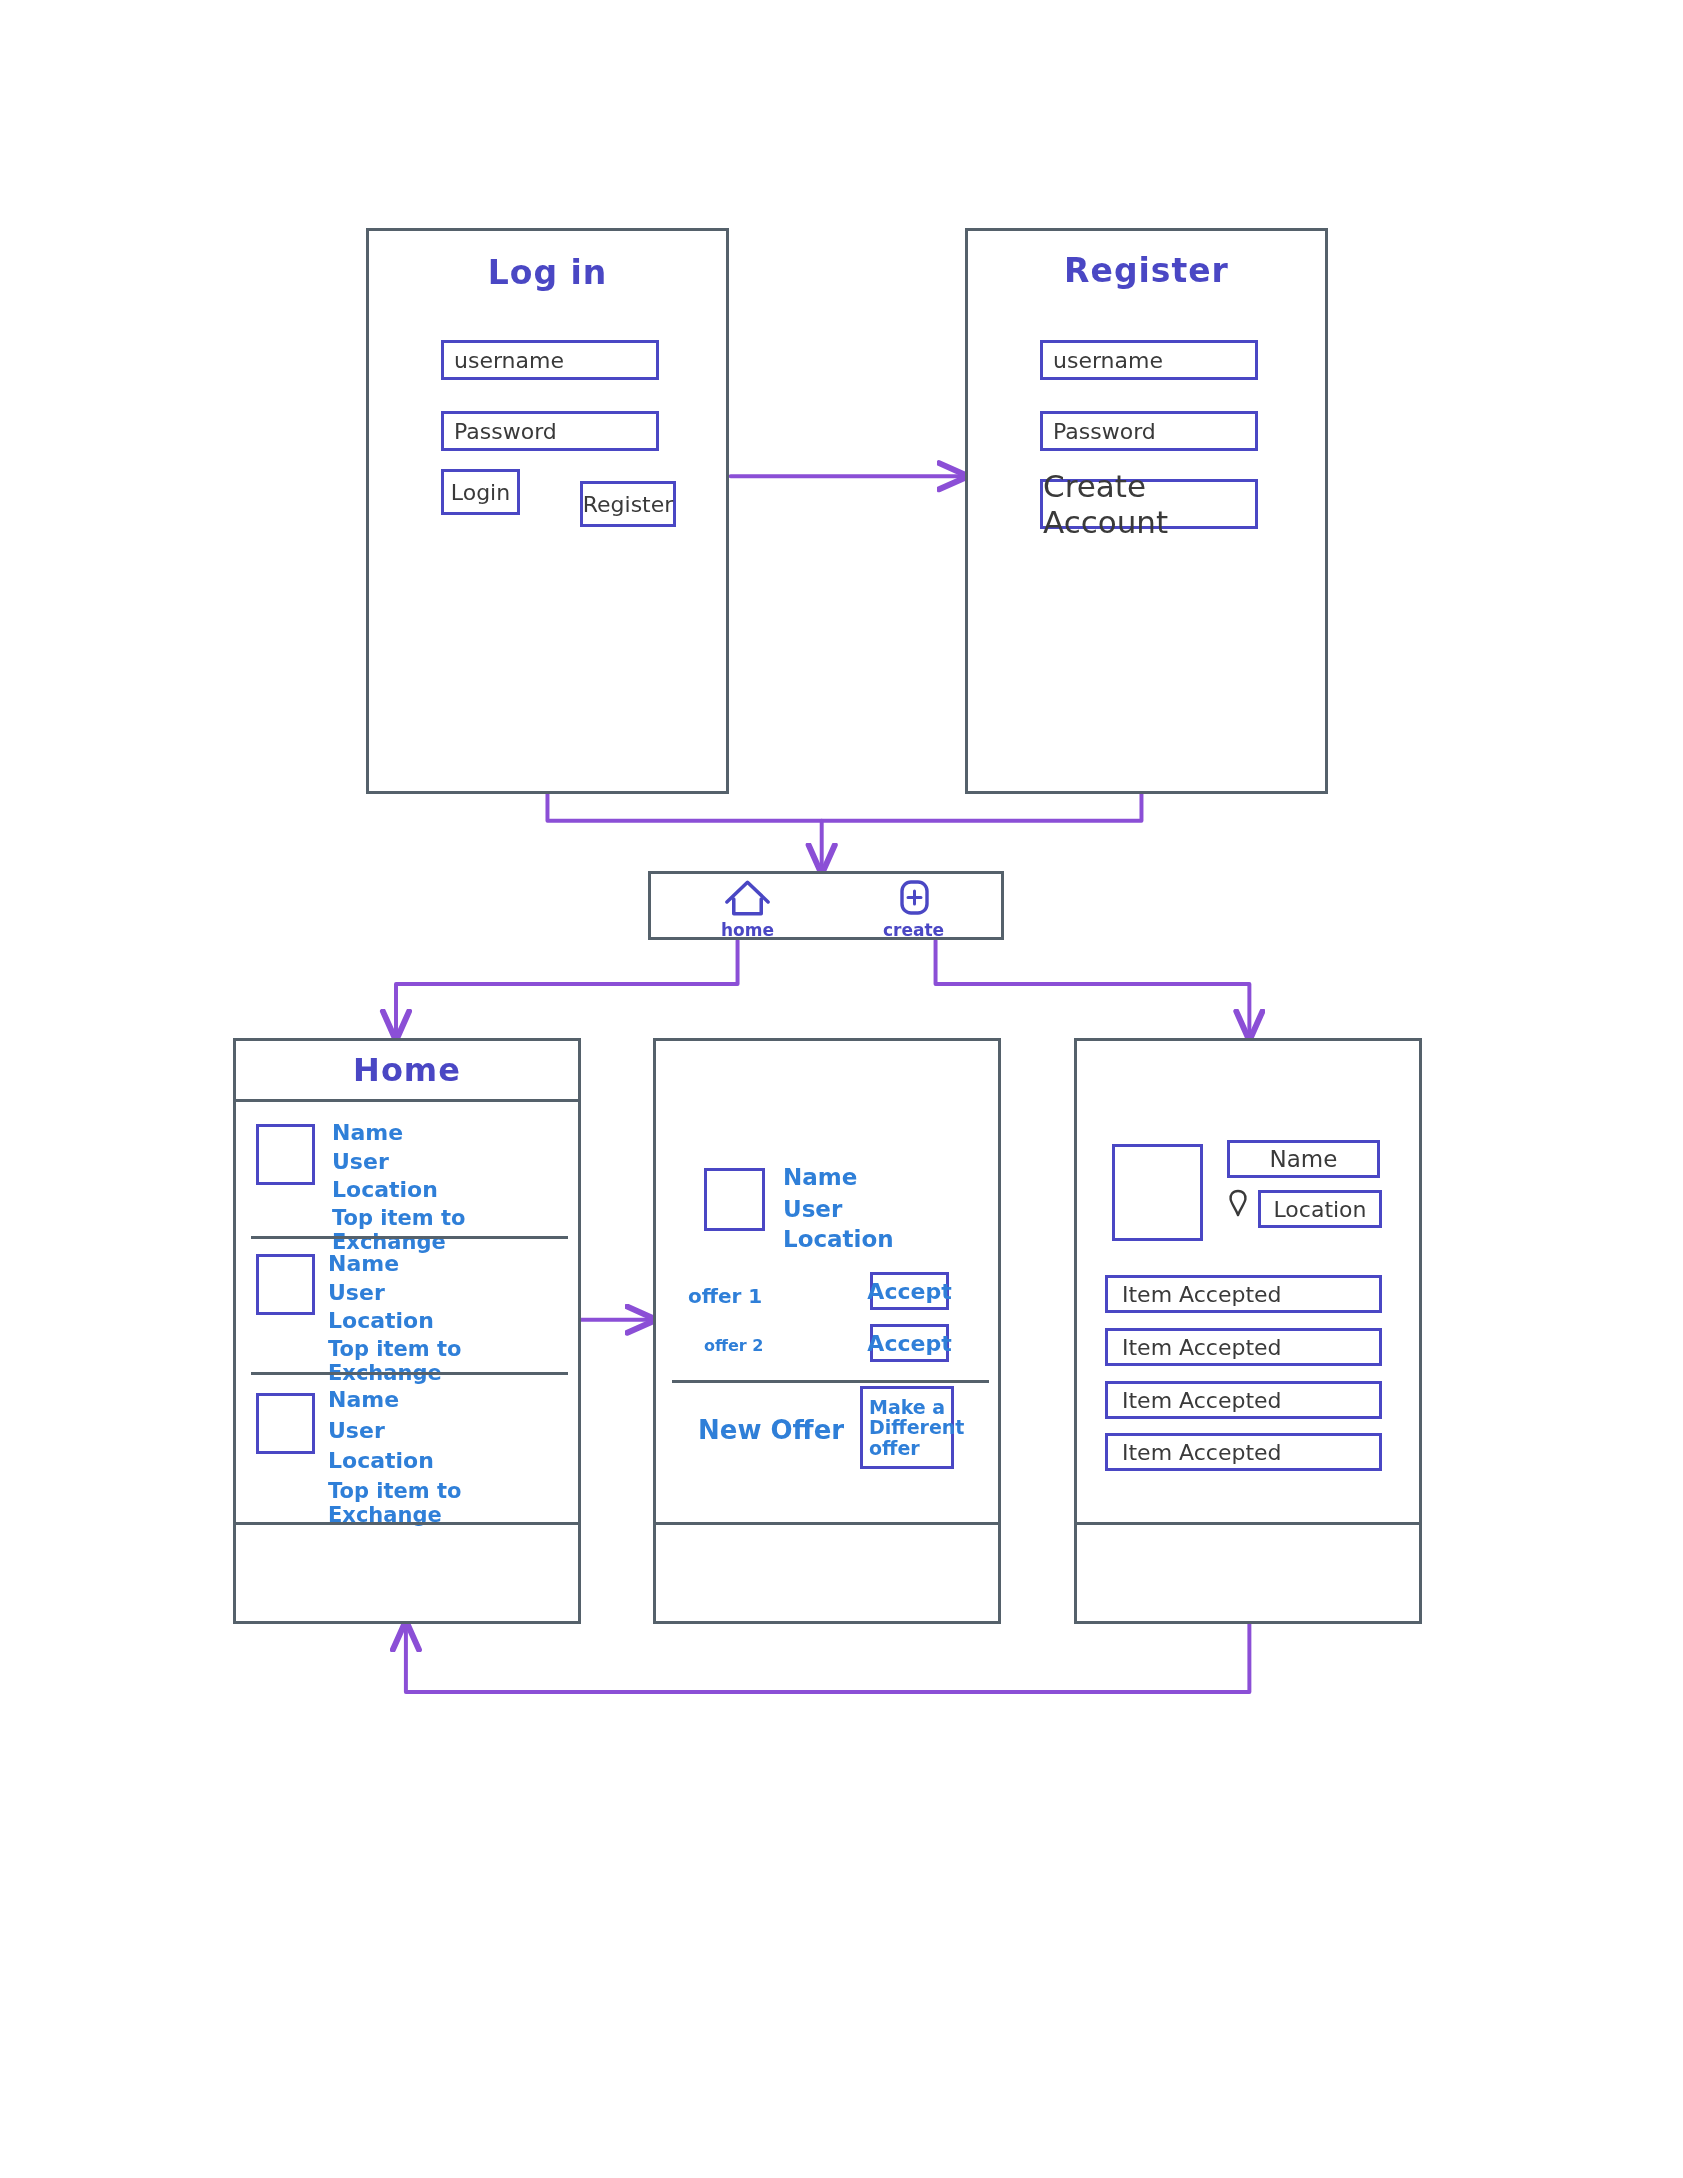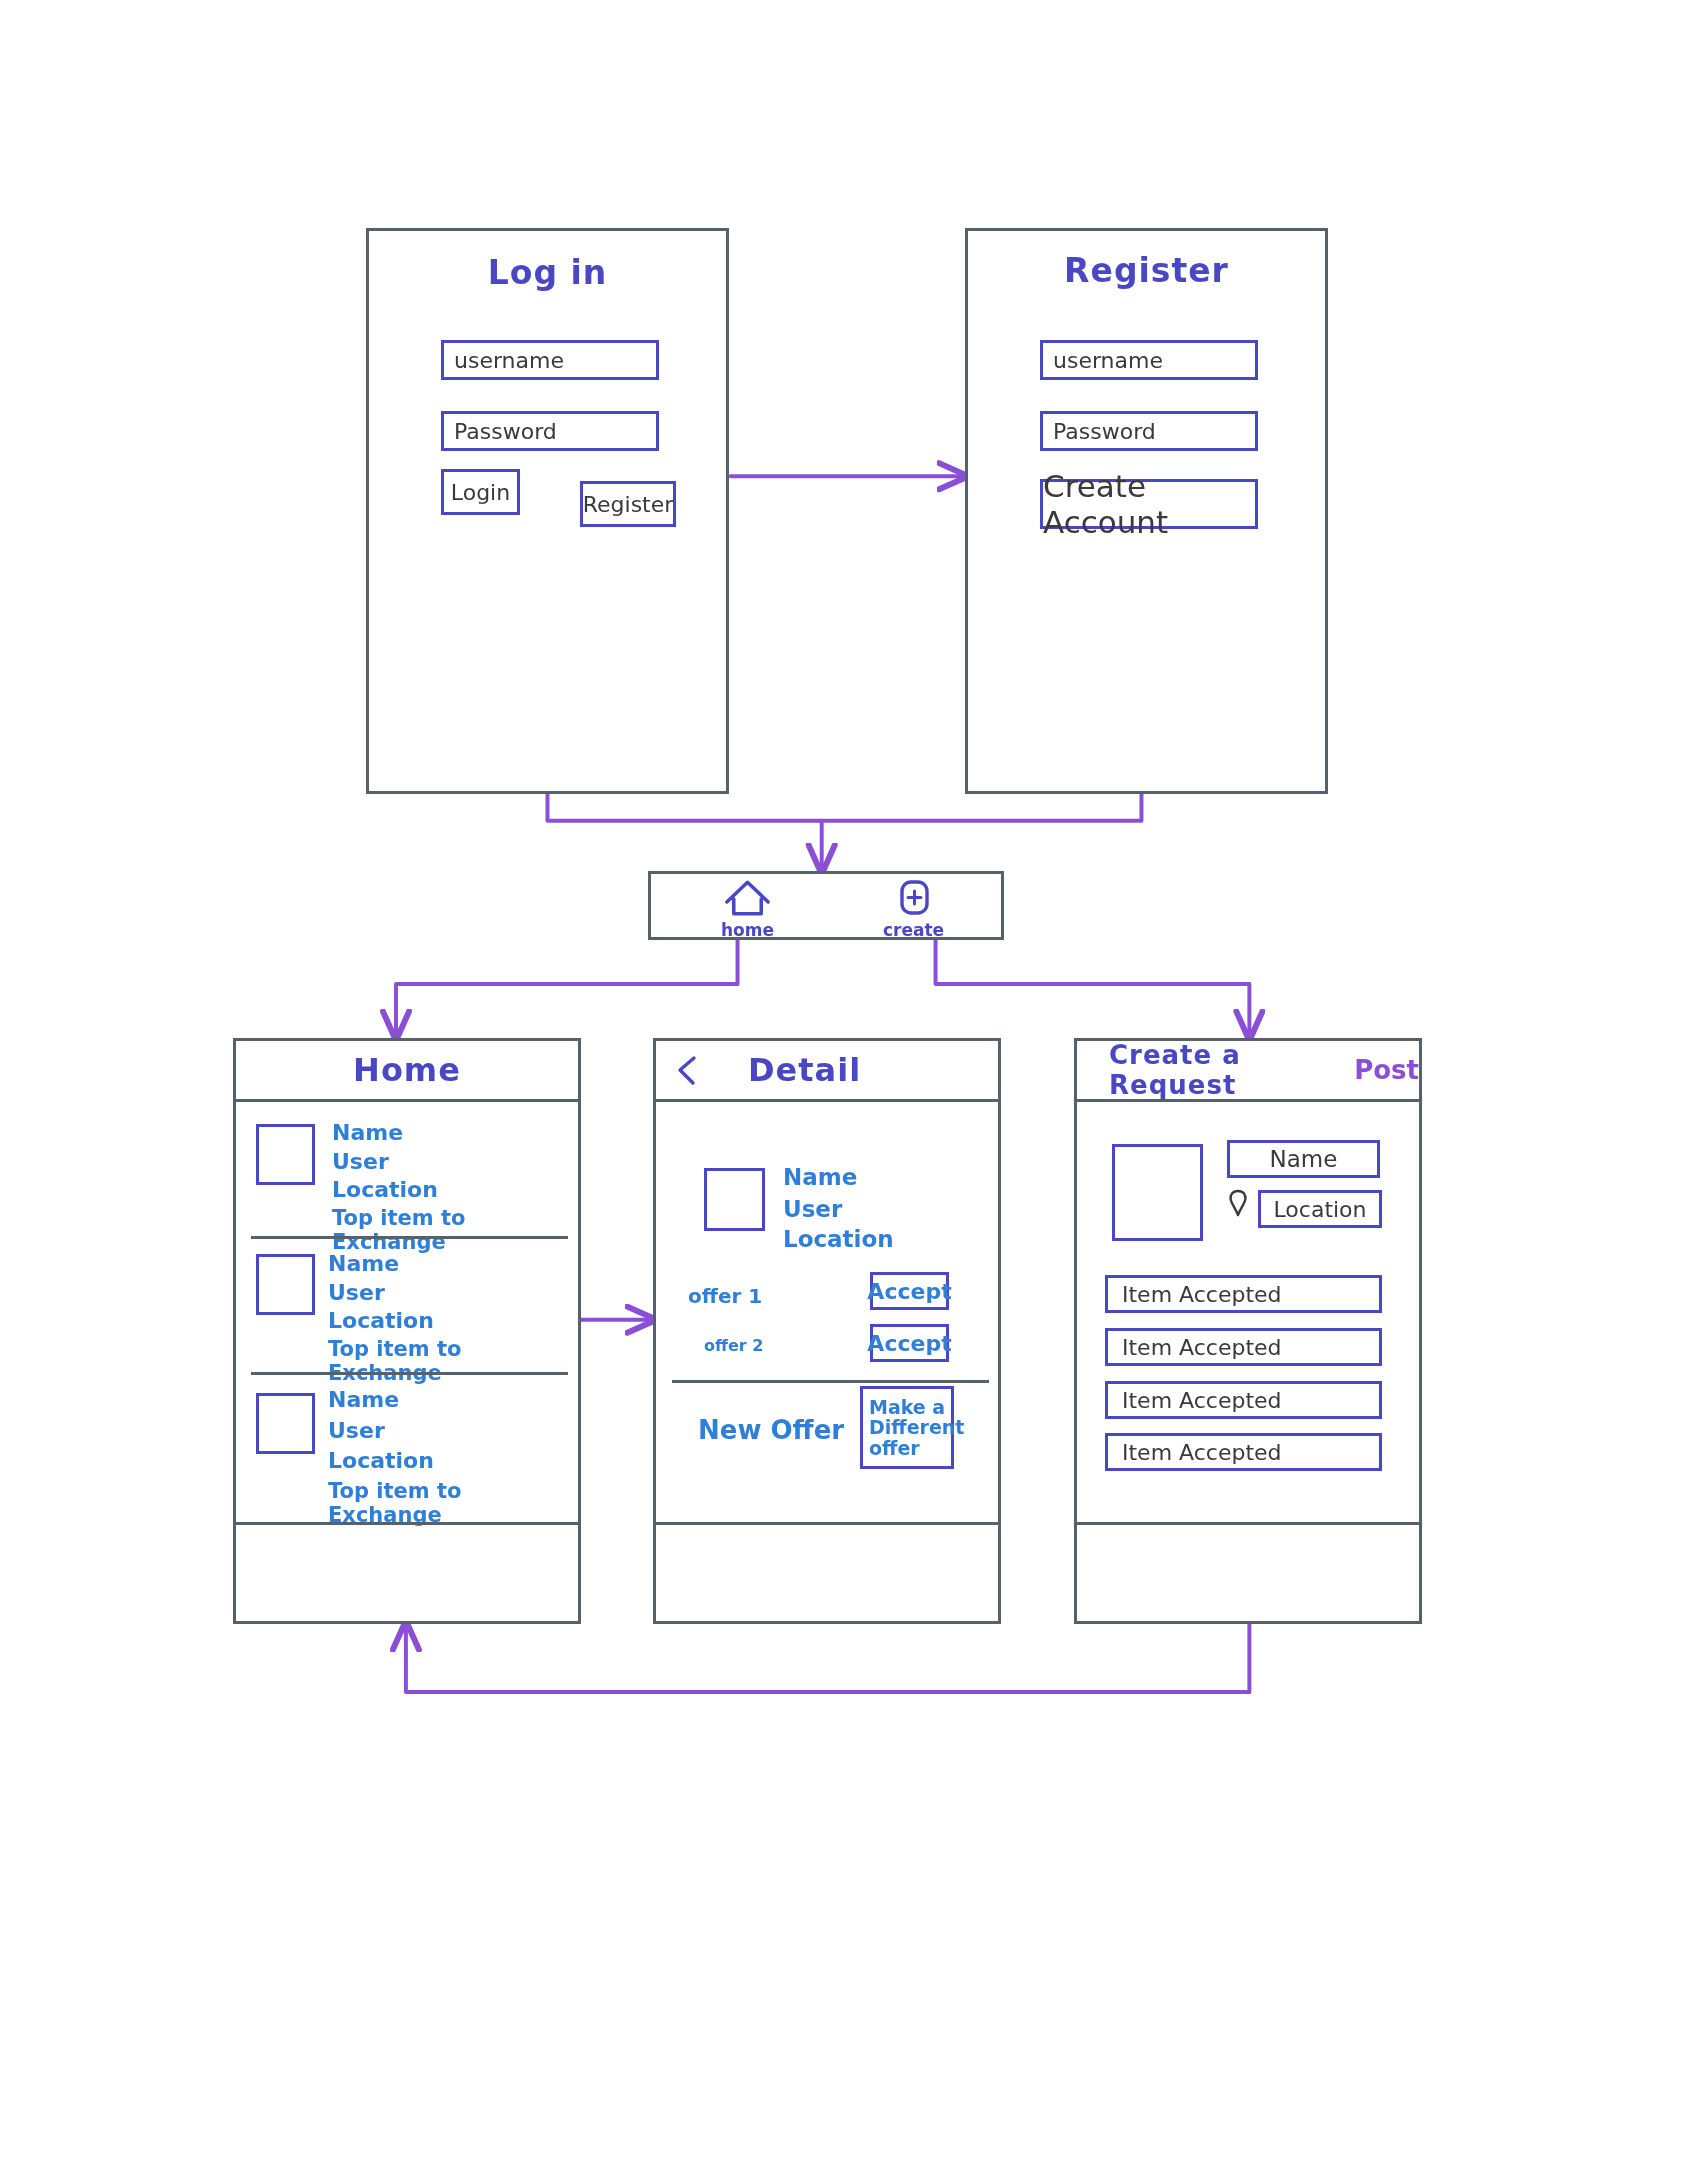--- a/index.html
+++ b/index.html
@@ -217,28 +217,20 @@
     <div class="abs lbl-blue" style="left:92px; top:43px; font-size:22px;">User</div>
     <div class="abs lbl-blue" style="left:92px; top:73px; font-size:22px;">Location</div>
     <div class="abs lbl-blue" style="left:92px; top:104px; font-size:21px;">Top item to Exchange</div>
   </div>
 
   <div class="hr" style="left:0; top:481px; width:100%;"></div>
 </div>
 
 <div class="screen" style="left:653px; top:1038px; width:348px; height:586px;">
 
-  <div class="hdr" style="height:61px; justify-content:flex-start;">
-    <span style="margin-left:18px; display:inline-block;">
-      <svg class="icon" width="26" height="34" viewBox="0 0 26 34">
-        <path d="M20,5 L6,17 L19,30" fill="none" stroke="#4a47c4" stroke-width="3.4" stroke-linecap="round" stroke-linejoin="round"></path>
-      </svg>
-    </span>
-    <span class="title-hand" style="font-size:32px; margin-left:48px;">Detail</span>
-  </div>
 
   <div class="thumb" style="left:48px; top:127px; width:61px; height:63px;"></div>
   <div class="abs lbl-blue" style="left:127px; top:123px; font-size:23px;">Name</div>
   <div class="abs lbl-blue" style="left:127px; top:155px; font-size:23px;">User</div>
   <div class="abs lbl-blue" style="left:127px; top:185px; font-size:23px;">Location</div>
 
   <div class="abs lbl-blue" style="left:32px; top:243px; font-size:20px;">offer 1</div>
   <div class="btn-box" style="left:214px; top:231px; width:79px; height:38px;">
     <span style="font-size:22px;">Accept</span>
   </div>
@@ -255,25 +247,20 @@
   <div class="btn-box" style="left:204px; top:345px; width:94px; height:83px; padding:4px 6px; text-align:left;
               justify-content:flex-start;">
     <span style="font-size:19px; line-height:1.08;">Make a Different offer</span>
   </div>
 
   <div class="hr" style="left:0; top:481px; width:100%;"></div>
 </div>
 
 <div class="screen" style="left:1074px; top:1038px; width:348px; height:586px;">
 
-  <div class="hdr" style="height:61px; justify-content:flex-start;">
-    <span class="title-hand" style="font-size:26px; margin-left:32px;">Create a Request</span>
-    <span style="color:#8b4fd6; font-weight:700; font-size:26px; margin-left:22px;
-                 font-family:'DejaVu Sans', sans-serif;">Post</span>
-  </div>
 
   <div class="thumb" style="left:35px; top:103px; width:91px; height:97px;"></div>
 
   <div class="field" style="left:150px; top:99px; width:153px; height:38px; justify-content:center;">
     <span class="lbl-dark" style="font-size:23px;">Name</span>
   </div>
 
   <span class="abs" style="left:150px; top:147px;">
     <svg class="icon" width="22" height="34" viewBox="0 0 22 34">
       <path d="M11,3 C5.5,3 3,7 3.6,11.2 C4.2,15.6 9,21 11,27 C13,21 17.8,15.6 18.4,11.2

